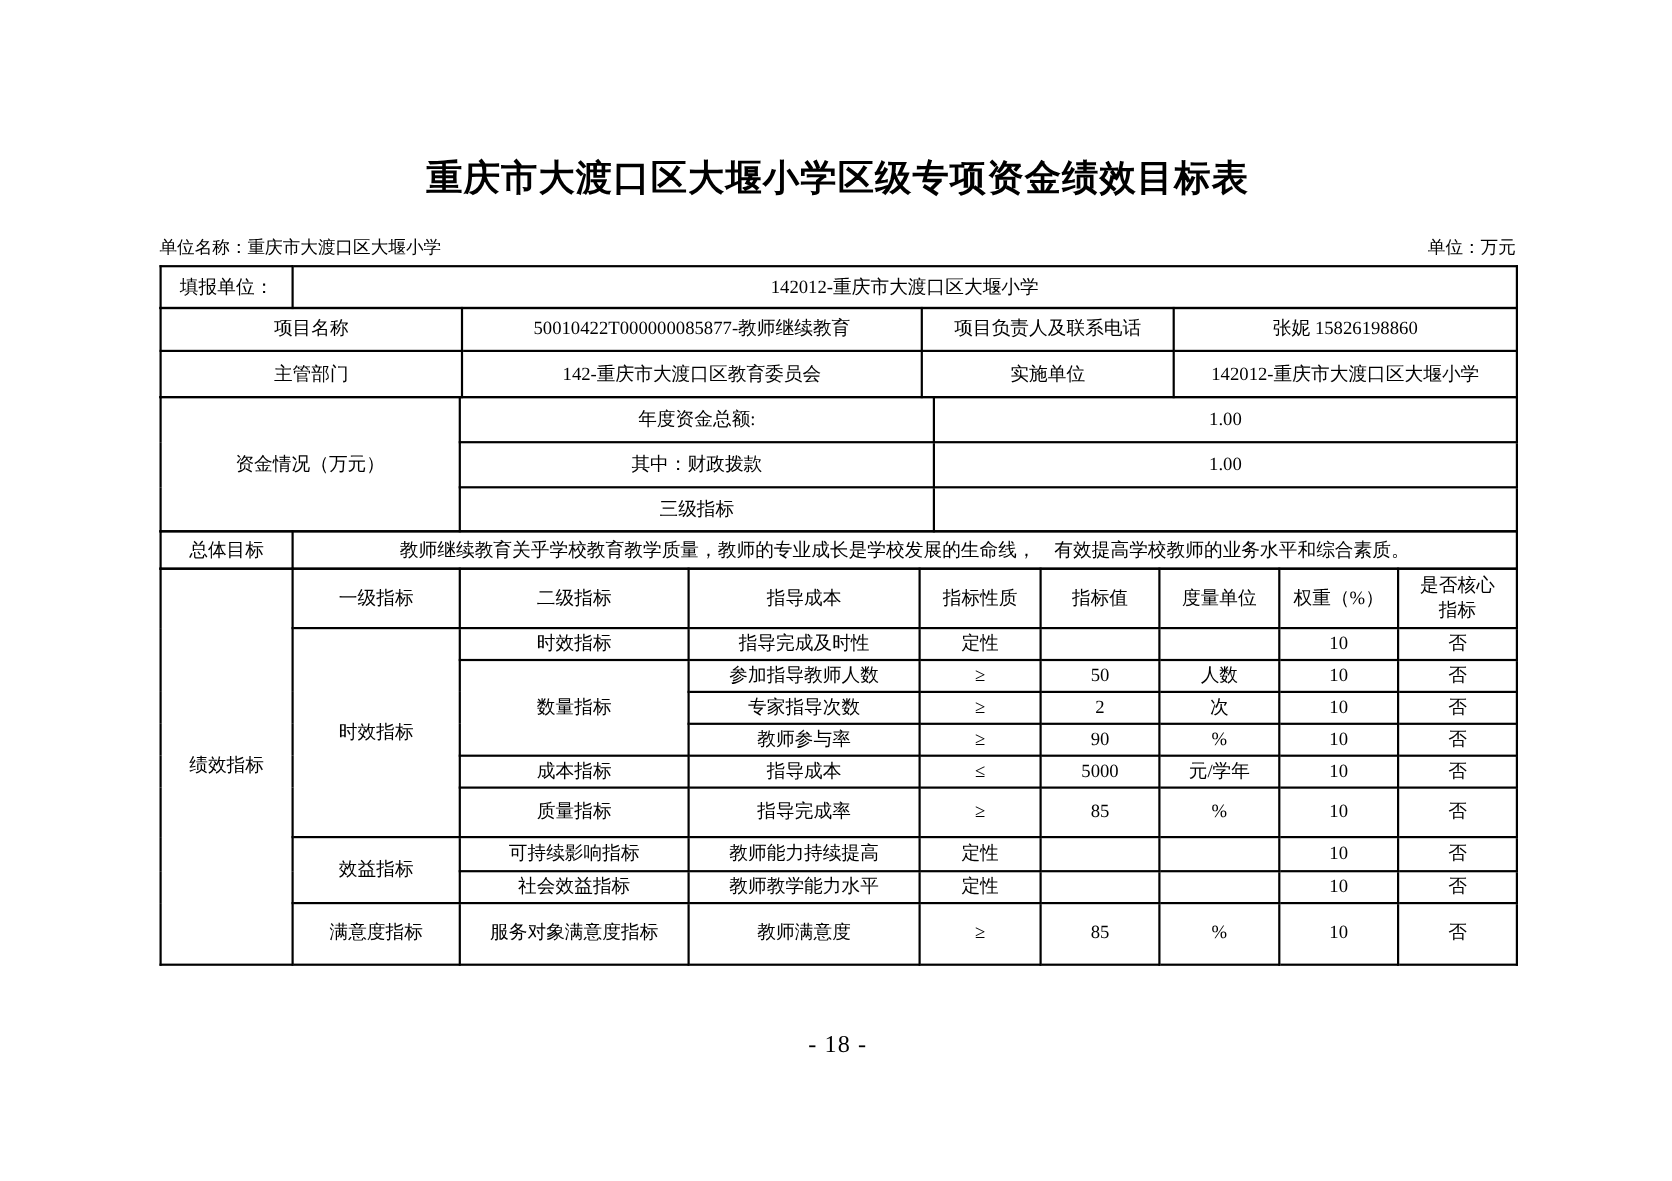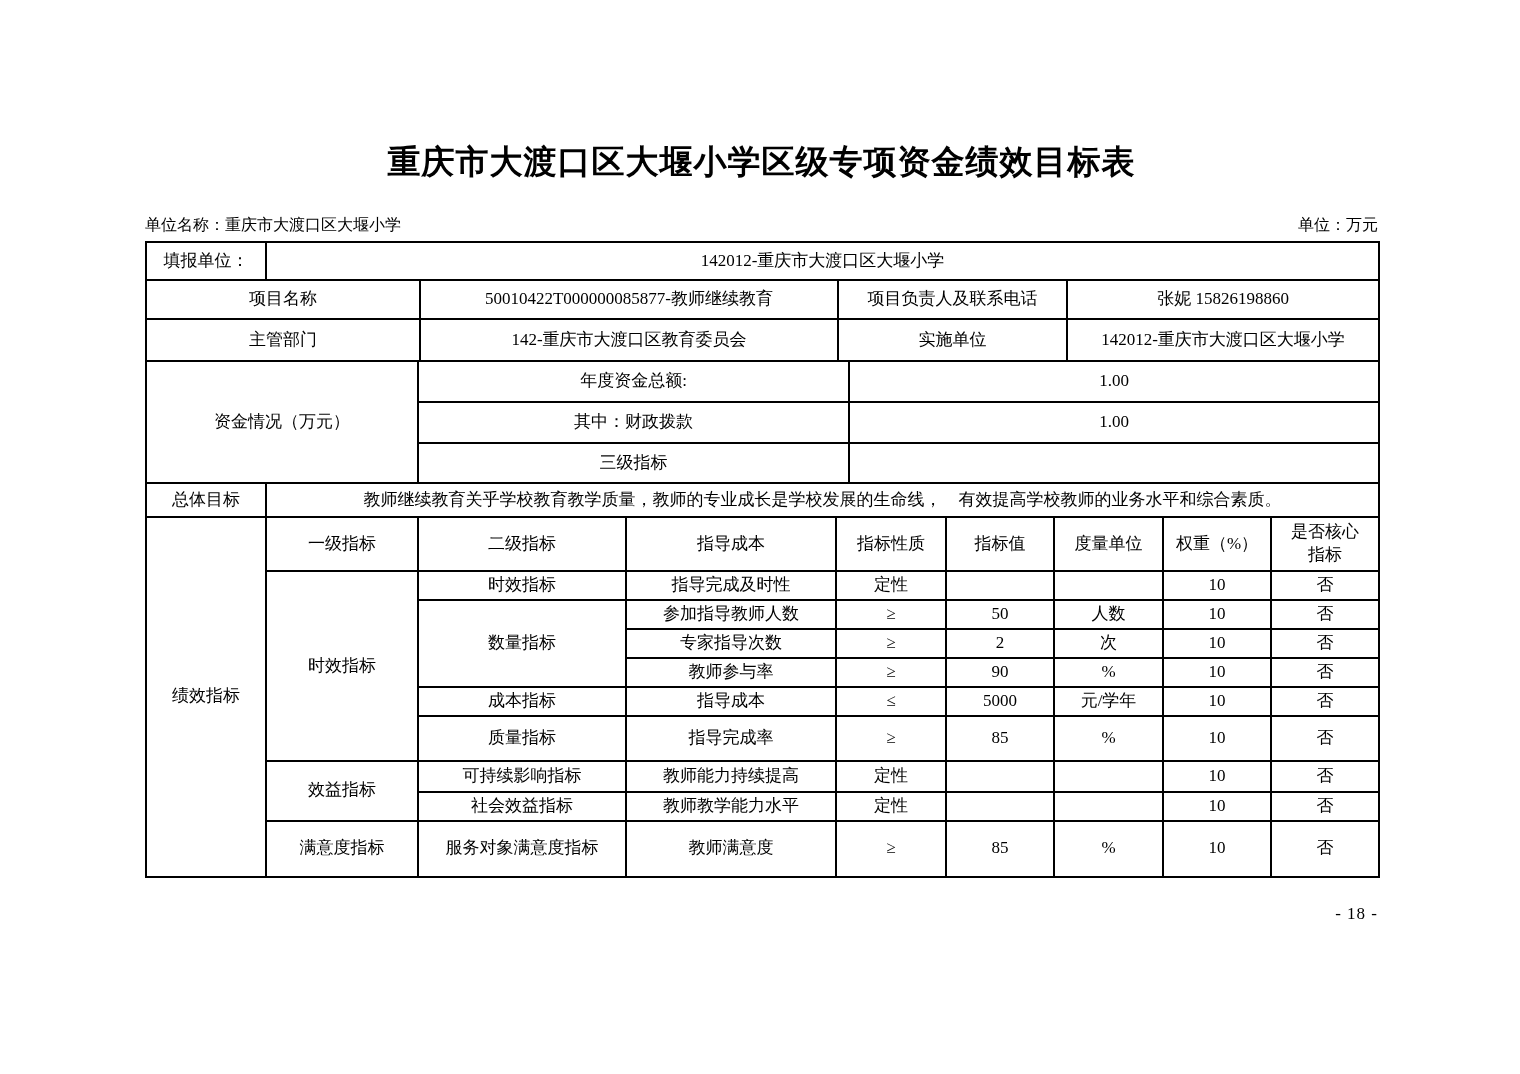--- a/index.html
+++ b/index.html
@@ -41,23 +41,23 @@
     text-align:center;
     vertical-align:middle;
     padding:2px 4px;
     line-height:1.35;
     overflow:hidden;
   }
   td.pl{text-align:left;padding-left:12px;}
   td.pr{text-align:right;padding-right:15px;}
   .wrap-narrow{display:inline-block;width:4.6em;line-height:1.3;}
   .pagenum{
-    margin-top:26px;
-    text-align:right;
-    font-size:17px;
+    margin-top:58px;
+    text-align:center;
+    font-size:22px;
     letter-spacing:1px;
   }
 </style>
 </head>
 <body>
 
 <div class="page">
   <div class="content">
 
     <h1 class="title">重庆市大渡口区大堰小学区级专项资金绩效目标表</h1>

